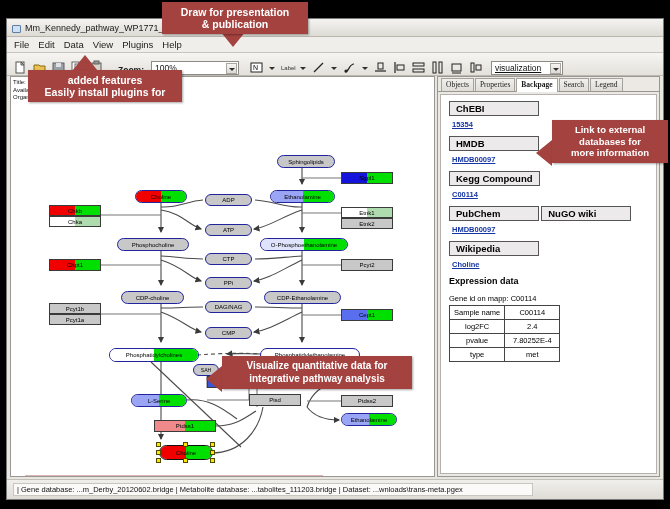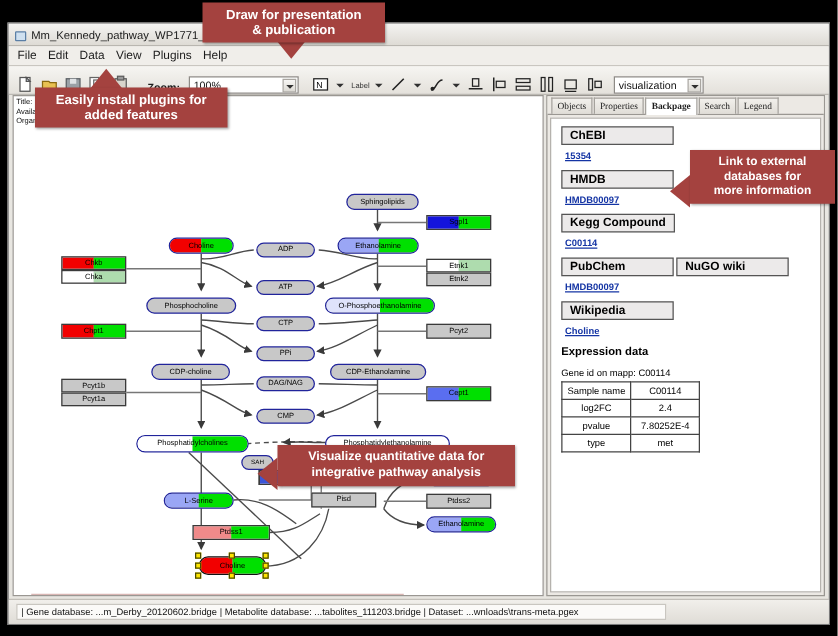--- a/index.html
+++ b/index.html
@@ -11,21 +11,21 @@
   .menubar{height:15px;background:#f0eeea;border-bottom:1px solid #c9c6c0;display:flex;align-items:center;padding-left:7px;gap:9px;font-size:9.5px;color:#1c1c1c;}
   .menubar span{cursor:default;}
   .toolbar{height:22px;background:linear-gradient(#f6f5f2,#e4e1db);border-bottom:1px solid #bcb9b3;display:flex;align-items:flex-end;padding-left:6px;gap:4px;position:relative;}
   .tbtn{width:15px;height:15px;position:relative;display:inline-block;}
   .tbtn svg{display:block;}
   .zoomlabel{font-size:8.5px;color:#1c1c1c;margin-left:10px;margin-right:3px;font-weight:bold;}
   .combo{height:14px;background:#fff;border:1px solid #8e8b86;display:flex;align-items:center;font-size:8.5px;color:#111;padding-left:3px;box-sizing:border-box;position:relative;}
   .combo .arw{position:absolute;right:1px;top:1px;width:11px;height:11px;background:linear-gradient(#f7f6f4,#dcd9d3);border:1px solid #a9a6a1;box-sizing:border-box;}
   .combo .arw:after{content:"";position:absolute;left:2px;top:4px;border-left:3px solid transparent;border-right:3px solid transparent;border-top:3px solid #303030;}
   .zoomcombo{width:88px;margin-right:6px;}
-  .viscombo{width:72px;margin-left:4px;}
+  .viscombo{width:72px;margin-left:4px;text-decoration:underline;}
   .mini-arw{width:8px;height:14px;position:relative;display:inline-block;}
   .mini-arw:after{content:"";position:absolute;left:1px;top:6px;border-left:3px solid transparent;border-right:3px solid transparent;border-top:3px solid #303030;}
   .content{position:absolute;left:0;top:55px;right:0;bottom:20px;display:flex;}
   .canvaswrap{position:relative;width:425px;background:#fff;border:1px solid #9a9792;margin:2px 0 2px 3px;box-sizing:border-box;overflow:hidden;}
   .rightpane{position:relative;flex:1;margin:2px 3px 2px 2px;background:#ece9e4;border:1px solid #9a9792;box-sizing:border-box;display:flex;flex-direction:column;}
   .tabstrip{height:14px;display:flex;align-items:flex-end;background:#ece9e4;padding-left:3px;gap:1px;border-bottom:1px solid #9a9792;}
   .tab{font-size:7.5px;padding:1px 4px 1px;border:1px solid #a5a29d;border-bottom:none;background:linear-gradient(#f2f0ec,#e0ddd7);color:#1b1b1b;cursor:default;line-height:10px;font-family:Liberation Serif, serif;}
   .tab.active{background:#fff;font-weight:bold;position:relative;top:1px;padding-bottom:2px;}
   .backpage{flex:1;background:#fff;margin:2px;border:1px solid #b5b2ad;overflow:hidden;position:relative;padding:6px 8px;box-sizing:border-box;font-size:8px;color:#000;}
   .dbhead{display:inline-block;background:#eceaea;border:1px solid #555;font-weight:bold;font-size:9.5px;padding:1px 6px;min-width:76px;color:#000;margin-bottom:1px;}
@@ -489,22 +489,22 @@
   </div>
 </div>
 
 <div class="callout" style="left:162px;top:2px;width:142px;padding:4px 2px;font-size:10.5px;line-height:12px;">
   <span class="ctext">Draw for presentation</span>
   <span class="ctext">&amp; publication</span>
 </div>
 <div class="arrowdown" style="left:220px;top:31px;"></div>
 
 <div class="callout" style="left:28px;top:70px;width:150px;padding:4px 2px;font-size:10.5px;line-height:12px;">
+  <span class="ctext">added features</span>
   <span class="ctext">Easily install plugins for</span>
-  <span class="ctext">added features</span>
 </div>
 <div class="arrowup" style="left:72px;top:55px;"></div>
 
 <div class="callout" style="left:552px;top:120px;width:112px;padding:4px 2px;font-size:9.5px;line-height:11.5px;">
   <span class="ctext">Link  to external</span>
   <span class="ctext">databases  for</span>
   <span class="ctext">more information</span>
 </div>
 <div class="arrowleft" style="left:536px;top:140px;"></div>
 

